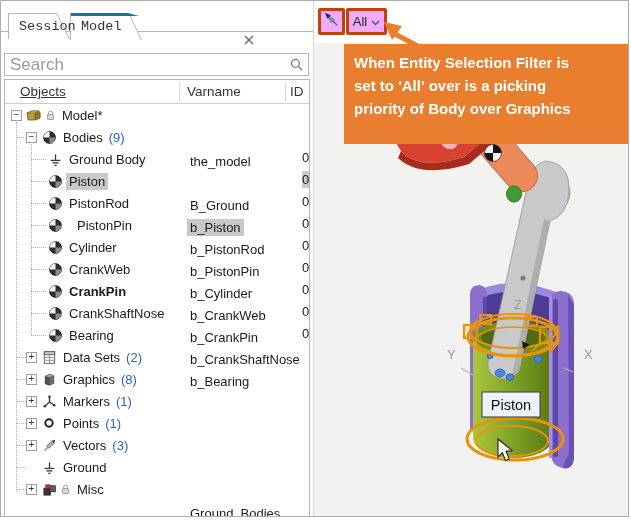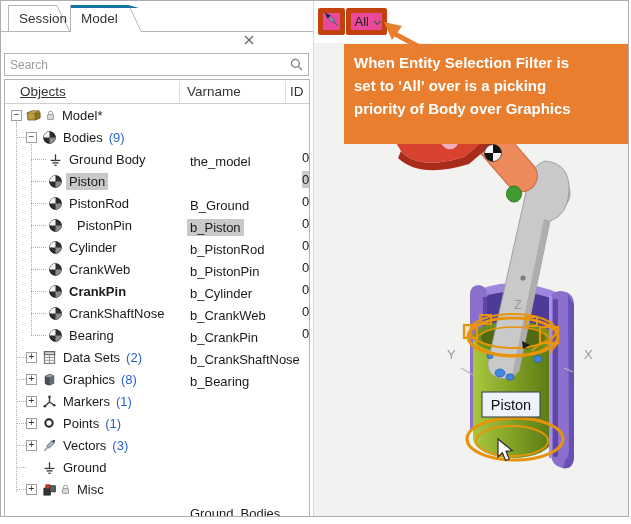--- a/index.html
+++ b/index.html
@@ -1,32 +1,32 @@
 <!DOCTYPE html>
 <html><head>
 <meta charset="utf-8">
 <style>
   html,body{margin:0;padding:0;background:#fff;}
   *{box-sizing:border-box;}
   #root{position:relative;width:629px;height:517px;border:1px solid #adadad;background:#fff;
         font-family:"Liberation Sans",sans-serif;overflow:hidden;}
   
   .tabstrip-line{position:absolute;left:0;top:30px;width:312px;height:1px;background:#b5b5b5;}
-  .tab{position:absolute;top:4px;height:26px;cursor:default;}
+  .tab{position:absolute;top:12px;height:26px;cursor:default;font-family:Liberation Mono, monospace;}
   .tab .bg{position:absolute;inset:0;background:#b5b5b5;clip-path:polygon(0 0,calc(100% - 13px) 0,100% 100%,0 100%);}
   .tab .fg{position:absolute;top:1px;left:1px;right:1px;bottom:0;background:#fff;clip-path:polygon(0 0,calc(100% - 12.5px) 0,100% 100%,0 100%);}
   .tab.active{height:27px;z-index:2;}
   .tab.active .accent{position:absolute;top:0;left:1px;right:3px;height:3px;background:#1474a4;clip-path:polygon(0 0,calc(100% - 11px) 0,100% 100%,0 100%);z-index:2;}
   .tab .lbl{position:relative;z-index:3;display:block;padding:6px 0 0 11px;font-size:13.5px;color:#333;}
   #tab-session{left:7px;width:62px;}
   #tab-model{left:69px;width:72px;}
   
   .closebtn{position:absolute;left:240px;top:32px;width:16px;height:16px;display:flex;align-items:center;justify-content:center;cursor:pointer;}
   .searchbox{position:absolute;left:3px;top:52px;width:305px;height:23px;border:1px solid #b5b5b5;background:#fff;display:flex;align-items:center;}
-  .searchbox input{flex:1;border:none;outline:none;font-family:"Liberation Sans",sans-serif;font-size:12px;color:#333;padding:0 4px 0 5px;background:transparent;}
+  .searchbox input{flex:1;border:none;outline:none;font-family:"Liberation Sans",sans-serif;font-size:17px;color:#333;padding:0 4px 0 5px;background:transparent;}
   .searchbox input::placeholder{color:#9a9a9a;}
   .searchbox .mag{width:18px;display:flex;align-items:center;justify-content:center;margin-right:3px;}
   .tree{position:absolute;left:3px;top:78px;width:306px;height:439px;border:1px solid #b5b5b5;background:#fff;overflow:hidden;}
   .thead{position:relative;height:24px;border-bottom:1px solid #cfcfcf;font-size:13.5px;color:#333;}
   .thead span{position:absolute;top:4px;}
   .th-obj{left:15px;text-decoration:underline;} .th-var{left:182px;} .th-id{left:285px;}
   .thead .vsep{position:absolute;top:2px;width:1px;height:20px;background:#dcdcdc;}
   .tbody{position:relative;}
   .trow{position:relative;height:22px;font-size:13px;color:#1a1a1a;white-space:nowrap;}
   .cell-obj{position:relative;height:22px;display:flex;align-items:center;}
@@ -37,21 +37,21 @@
   .tlabel{padding:1px 3px;}
   .tcount{color:#2b62c9;margin-left:3px;}
   .sel .tlabel,.sel .cell-var,.sel .cell-id{background:#c9c9c9;}
   .cell-var{position:absolute;left:182px;top:1px;padding:1px 3px;margin-top:48px;}
   .cell-id{position:absolute;left:297px;top:1px;width:9px;overflow:hidden;padding:1px 0;}
   .spine{position:absolute;width:1px;border-left:1px dotted #b0b0b0;}
   .stub{position:absolute;top:11px;height:1px;border-top:1px dotted #b0b0b0;}
   
   .right{position:absolute;left:313px;top:0;width:316px;height:517px;background:#fff;}
   .vdivider{position:absolute;left:312px;top:0;width:1px;height:517px;background:#d8d8d8;}
-  .toolbtn{position:absolute;top:7px;height:27px;border:5px solid #c2410c;border-radius:2px;background:#ec4899;display:flex;align-items:center;justify-content:flex-end;cursor:pointer;}
+  .toolbtn{position:absolute;top:7px;height:27px;border:3px solid #c2410c;border-radius:2px;background:#f0abfc;display:flex;align-items:center;justify-content:center;cursor:pointer;}
   #btn-select{left:4px;width:27px;}
   #btn-filter{left:32px;width:41px;gap:4px;font-size:13px;color:#222;}
   .viewport{position:absolute;left:0;top:42px;width:316px;height:475px;background:#f2f2f1;}
   
   .callout{position:absolute;background:#e87e2e;color:#fff;font-size:15px;font-weight:600;z-index:5;}
   #callout-filter{left:343px;top:43px;width:287px;height:100px;padding:7px 0 0 10px;line-height:23px;}
   #callout-filter b{font-weight:700;}
   #callout-hover{left:287px;top:459px;width:214px;height:56px;padding:5px 0 0 10px;line-height:23px;}
   .arrow-overlay{position:absolute;left:313px;top:0;width:130px;height:62px;z-index:6;pointer-events:none;}
   .scene{position:absolute;inset:0;}

